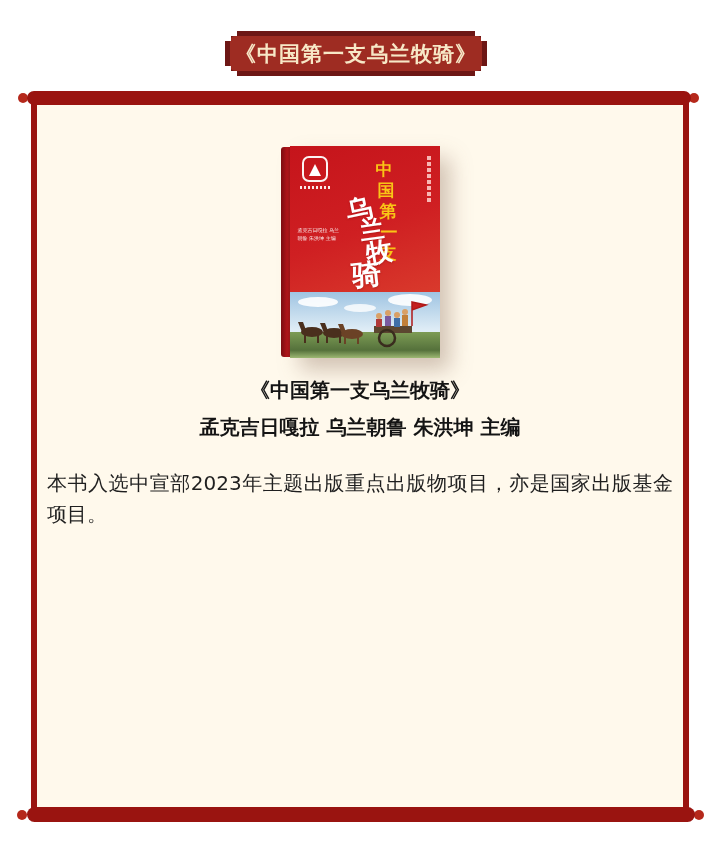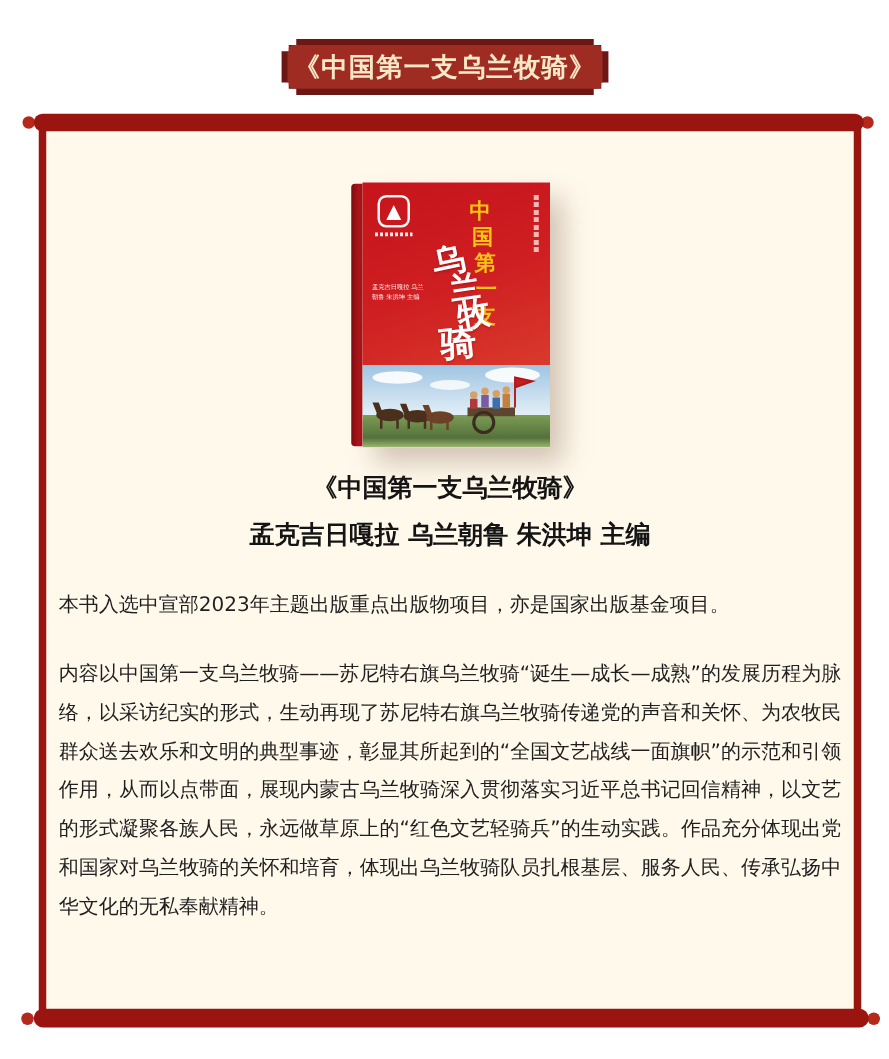--- a/index.html
+++ b/index.html
@@ -73,21 +73,21 @@
   .sc4 { left:62px; top:114px; font-size:29px; transform:rotate(-6deg); }
   .cover-credits { position:absolute; left:8px; top:80px; width:46px;
     color:rgba(255,255,255,0.92); font-size:5px; line-height:8px; }
   .cover-photo { position:absolute; left:0; bottom:0; width:150px; height:66px; }
 
   
   .book-title, .book-authors, .book-publisher {
     text-align:center; color:#141414; font-weight:700; font-size:20px; line-height:27px; }
   .book-title { margin-top:19px; }
   .book-authors, .book-publisher { margin-top:10px; }
-  .para { font-size:16px; line-height:31px; color:#1f1f1f; text-align:justify; }
+  .para { font-size:20px; line-height:31px; color:#1f1f1f; text-align:justify; }
   .para-1 { margin-top:27px; }
   .para-2 { margin-top:24px; }
 </style>
 </head>
 <body>
 
 <div class="page">
 
   <div class="banner">
     <div class="banner-inner">
@@ -179,16 +179,15 @@
             <path d="M122 10 L122 34 M122 10 L136 13 L122 18 Z" stroke="#b01818" stroke-width="1.5" fill="#c41f1f"></path>
           </svg>
         </div>
       </div>
     </div>
 
     <div class="book-title">《中国第一支乌兰牧骑》</div>
     <div class="book-authors">孟克吉日嘎拉 乌兰朝鲁  朱洪坤  主编</div>
 
     <p class="para para-1">本书入选中宣部2023年主题出版重点出版物项目，亦是国家出版基金项目。</p>
-    <p class="para para-2">内容以中国第一支乌兰牧骑——苏尼特右旗乌兰牧骑“诞生—成长—成熟”的发展历程为脉络，以采访纪实的形式，生动再现了苏尼特右旗乌兰牧骑传递党的声音和关怀、为农牧民群众送去欢乐和文明的典型事迹，彰显其所起到的“全国文艺战线一面旗帜”的示范和引领作用，从而以点带面，展现内蒙古乌兰牧骑深入贯彻落实习近平总书记回信精神，以文艺的形式凝聚各族人民，永远做草原上的“红色文艺轻骑兵”的生动实践。作品充分体现出党和国家对乌兰牧骑的关怀和培育，体现出乌兰牧骑队员扎根基层、服务人民、传承弘扬中华文化的无私奉献精神。</p>
   </div>
 
 </div>
 
 </body></html>

